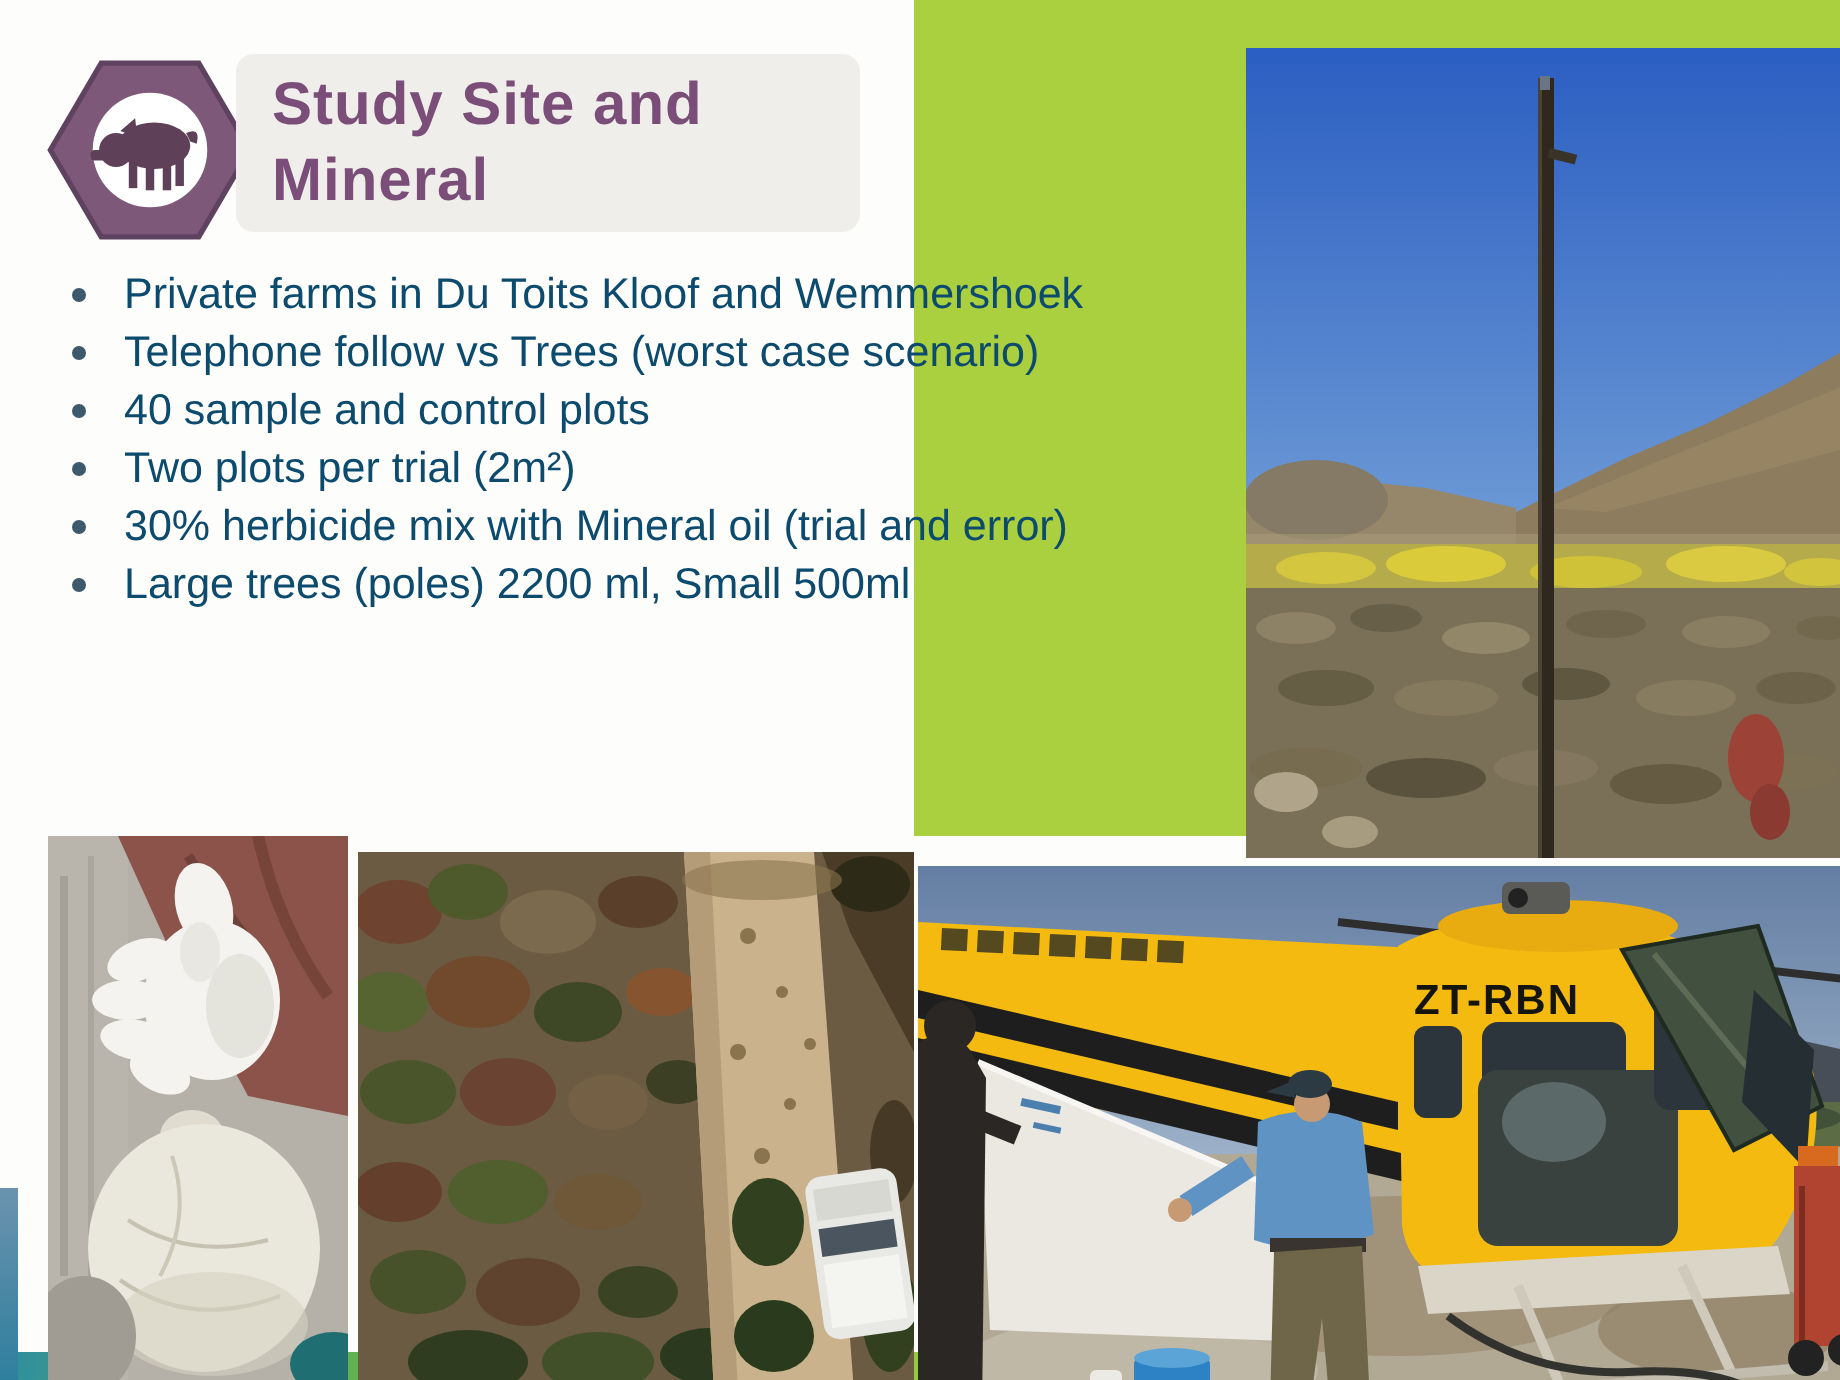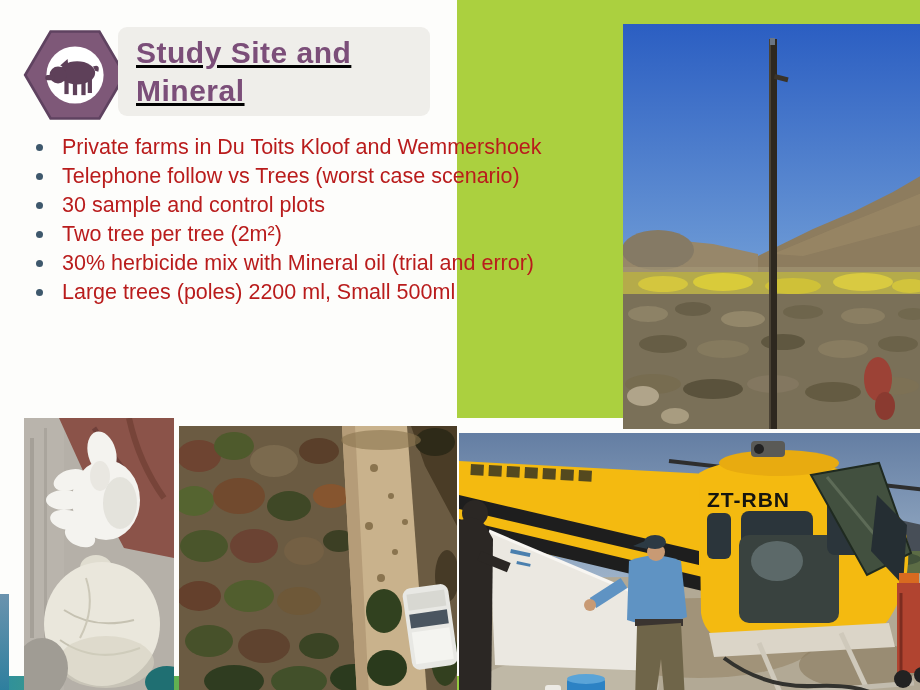--- a/index.html
+++ b/index.html
@@ -9,25 +9,25 @@
   }
   
   .green-panel{position:absolute;left:457px;top:0;width:463px;height:418px;background:#abd03f;}
   .bottom-strip{position:absolute;left:0;top:676px;width:920px;height:14px;
     background:linear-gradient(90deg,#2e8f9e 0%,#5fb052 18%,#8cc83f 42%,#abd03f 70%,#9cca3c 100%);}
   .left-strip{position:absolute;left:0;top:594px;width:9px;height:96px;
     background:linear-gradient(180deg,#6b93ae,#2e7f9e);}
   
   .header{position:absolute;left:0;top:0;width:460px;height:130px;z-index:5;}
   .hex-badge{position:absolute;left:20px;top:22px;width:110px;height:106px;}
-  .title-bar{position:absolute;left:118px;top:27px;width:312px;height:89px;background:#efeeea;border-radius:9px;text-decoration:underline;}
+  .title-bar{position:absolute;left:118px;top:27px;width:312px;height:89px;background:#efeeea;border-radius:9px;}
   .title-text{margin:0;padding:7px 0 0 18px;font-size:30px;font-weight:bold;color:#7b4e79;line-height:38px;letter-spacing:.5px;}
   
   .bullets{position:absolute;left:28px;top:133px;width:640px;margin:0;padding:0;list-style:none;z-index:6;}
-  .bullets li{position:relative;padding:0 0 0 34px;font-size:21.5px;line-height:29px;color:#b91c1c;white-space:nowrap;}
+  .bullets li{position:relative;padding:0 0 0 34px;font-size:21.5px;line-height:29px;color:#0c4a6e;white-space:nowrap;}
   .dot{position:absolute;left:8px;top:11px;width:7px;height:7px;border-radius:50%;background:#3e586c;}
   
   .photo{position:absolute;margin:16px;padding:0;z-index:4;line-height:0;}
   .photo-pole{left:607px;top:8px;width:301px;height:405px;}
   .photo-glove{left:8px;top:402px;width:150px;height:274px;}
   .photo-aerial{left:163px;top:410px;width:278px;height:270px;}
   .photo-heli{left:443px;top:417px;width:477px;height:273px;}
   .photo svg{display:block;}
   .reg-text{font-family:"Liberation Sans",sans-serif;font-weight:bold;font-size:21px;fill:#15150f;letter-spacing:1px;}
 </style>
@@ -60,22 +60,22 @@
       <h1 class="title-text">
         <span>Study Site and</span><br>
         <span>Mineral</span>
       </h1>
     </div>
   </div>
 
   <ul class="bullets">
     <li><span class="dot"></span><span>Private farms in Du Toits Kloof and Wemmershoek</span></li>
     <li><span class="dot"></span><span>Telephone follow vs Trees (worst case scenario)</span></li>
-    <li><span class="dot"></span><span>30 sample and control plots</span></li>
-    <li><span class="dot"></span><span>Two tree per tree (2m²)</span></li>
+    <li><span class="dot"></span><span>40 sample and control plots</span></li>
+    <li><span class="dot"></span><span>Two plots per trial (2m²)</span></li>
     <li><span class="dot"></span><span>30% herbicide mix with Mineral oil (trial and error)</span></li>
     <li><span class="dot"></span><span>Large trees (poles) 2200 ml, Small 500ml</span></li>
   </ul>
 
   <figure class="photo photo-pole">
     <svg viewBox="0 0 301 405" width="301" height="405">
       <defs>
         <linearGradient id="sky1" x1="0" y1="0" x2="0" y2="1">
           <stop offset="0" stop-color="#2b5ec2"></stop>
             <stop offset="1" stop-color="#6f9cd6"></stop>

